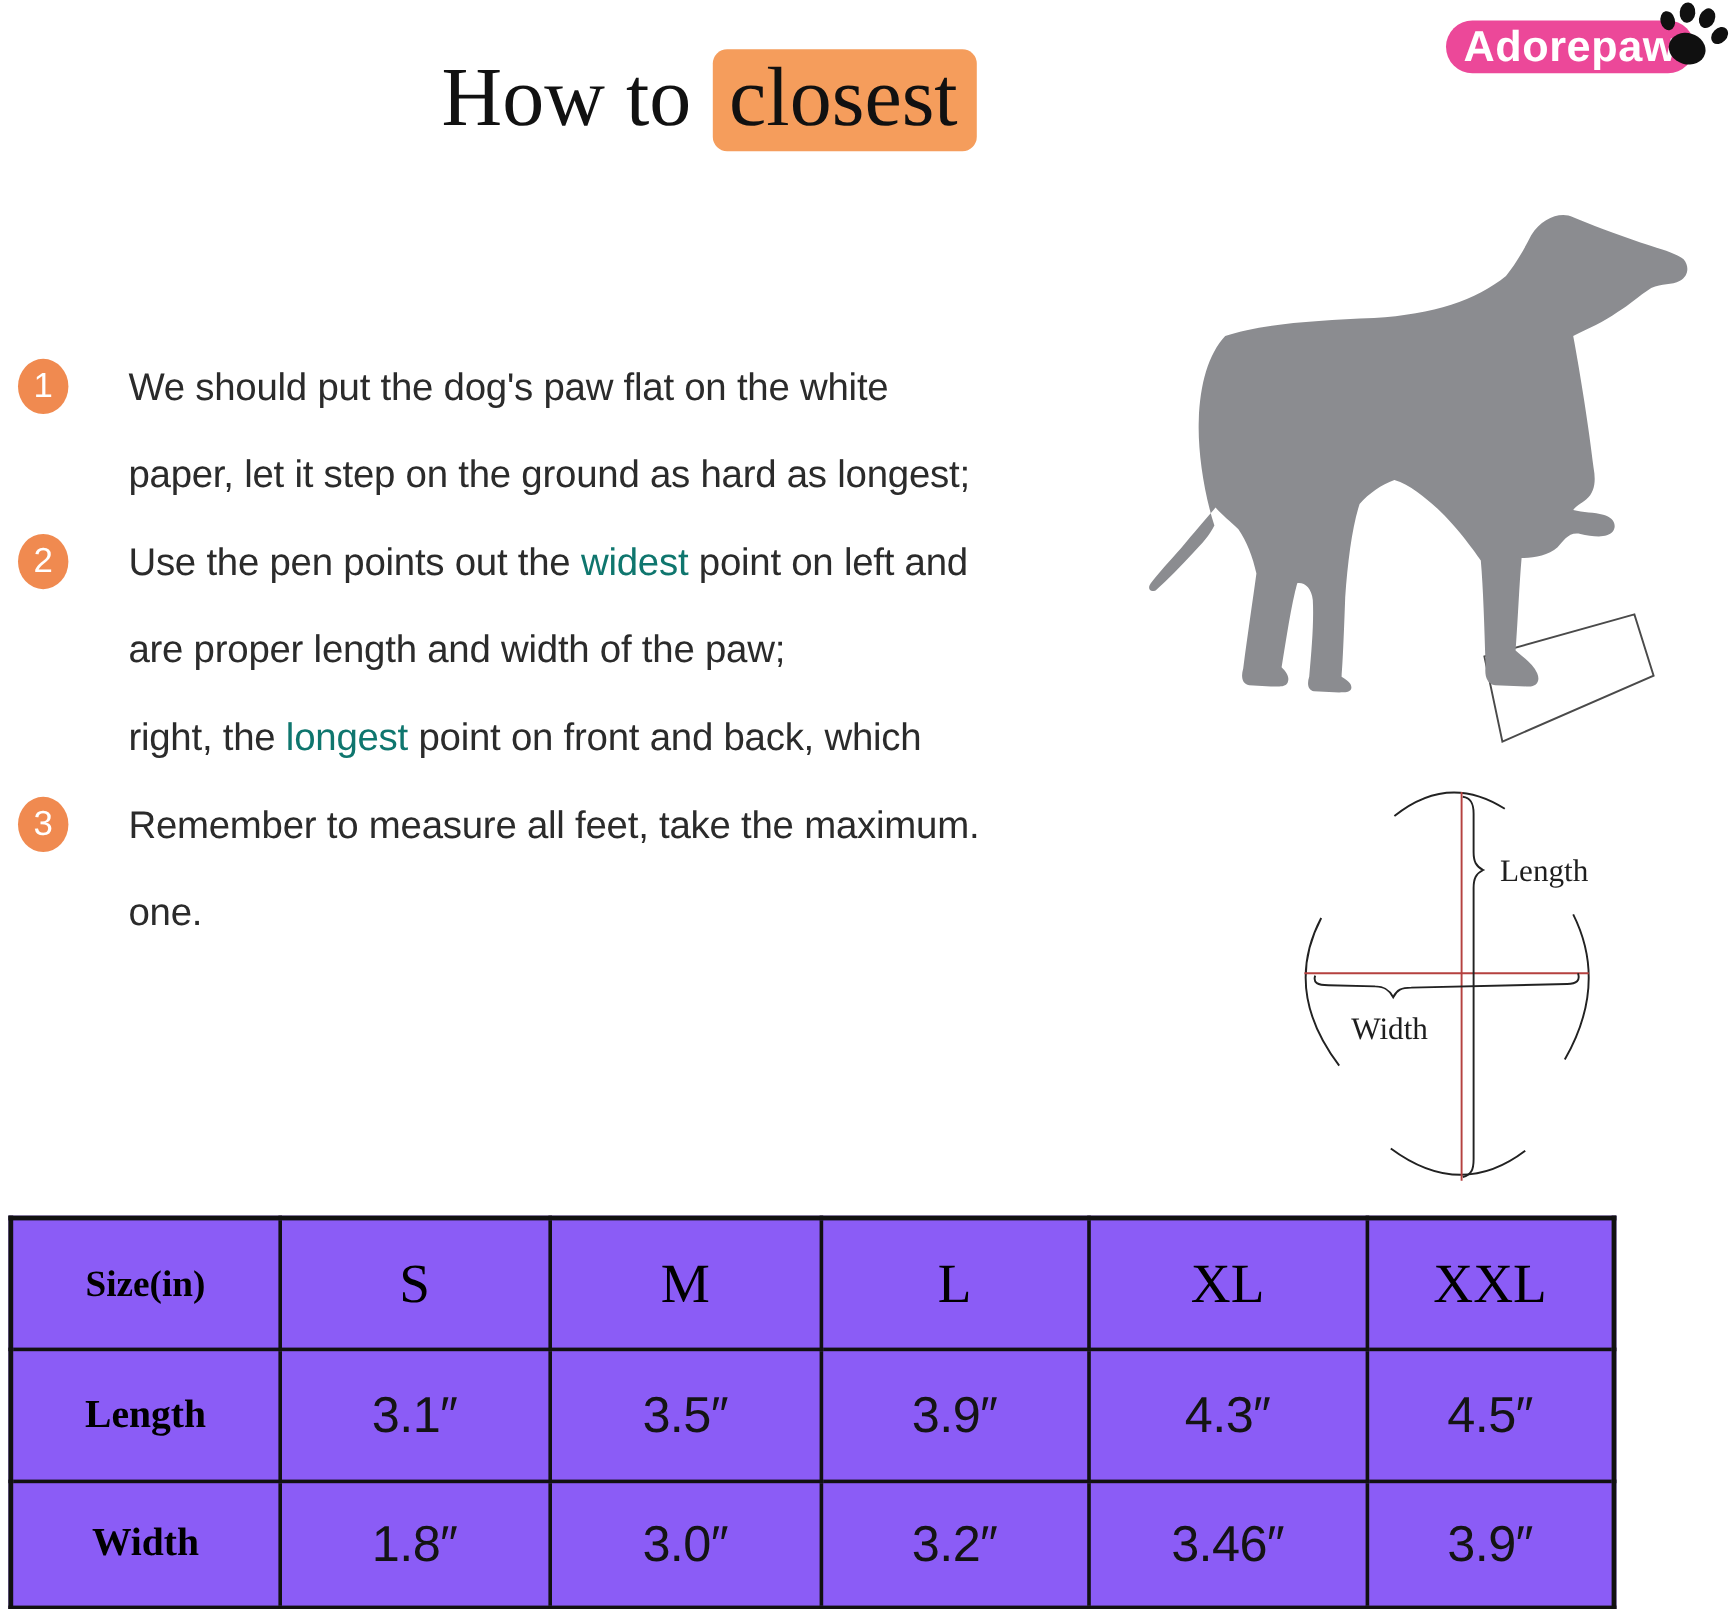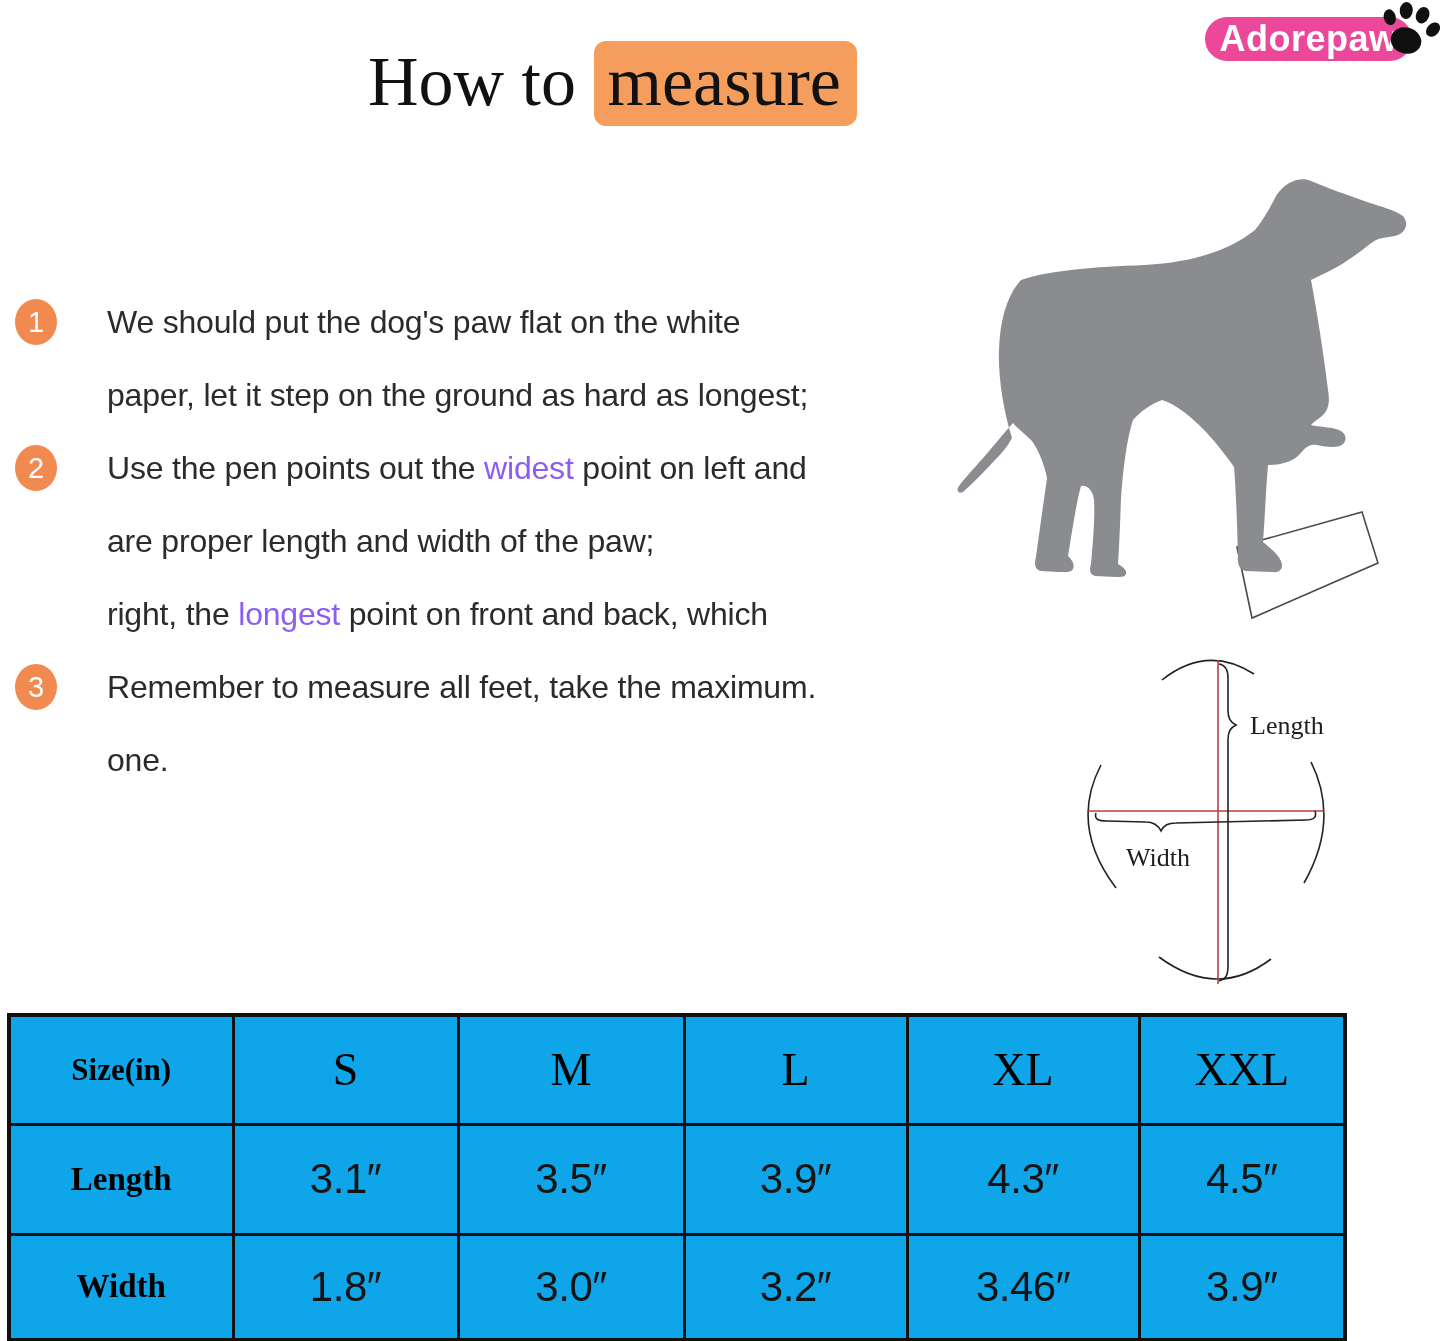--- a/index.html
+++ b/index.html
@@ -31,46 +31,46 @@
   .step{position:relative;padding-left:60px;}
   .step-num{
     position:absolute;left:0;top:13px;width:42px;height:46px;border-radius:50%;
     background:#f08a50;color:#fff;font-size:29px;display:flex;align-items:center;justify-content:center;
   }
   .step-line{
     font-size:32px;line-height:73px;color:#2b2b2b;white-space:nowrap;
     letter-spacing:-0.2px;
     margin-left:32px;
   }
-  .step-line .red{color:#8b5cf6;}
+  .step-line .red{color:#0f766e;}
   
   .dog-wrap{position:absolute;left:955px;top:170px;width:465px;height:455px;}
   
   .diagram-wrap{position:absolute;left:1080px;top:648px;width:265px;height:368px;}
   .diagram-wrap text{font-family:"Liberation Serif",serif;font-size:26px;fill:#1e1e1e;}
   
   table.size{
     position:absolute;left:7px;top:1013px;width:1336px;
-    border-collapse:collapse;table-layout:fixed;background:#0ea5e9;
+    border-collapse:collapse;table-layout:fixed;background:#8b5cf6;
     border:4px solid #111;
   }
   table.size td{border:3px solid #111;text-align:center;vertical-align:middle;padding:0;}
   tr.hdr{height:109px;}
   tr.r1{height:110px;}
   tr.r2{height:106px;}
   .cell-corner{font-family:"Liberation Serif",serif;font-weight:700;font-size:31px;color:#000;}
   .cell-size{font-family:"Liberation Serif",serif;font-weight:400;font-size:46px;color:#000;}
   .cell-label{font-family:"Liberation Serif",serif;font-weight:700;font-size:33px;color:#000;}
   .cell-val{font-family:"Liberation Sans",sans-serif;font-size:42px;color:#141414;letter-spacing:-0.5px;}
 </style>
 </head>
 <body>
 
 <div class="title">
-  <span>How to </span><span class="hl">measure</span>
+  <span>How to </span><span class="hl">closest</span>
 </div>
 
 <div class="logo-pill">
   <span>Adorepaw</span>
 </div>
 <svg class="paw-icon" viewBox="0 0 64 58">
   <g fill="#101010" transform="rotate(16 32 30)">
     <ellipse cx="10" cy="23" rx="6" ry="8" transform="rotate(-30 10 23)"></ellipse>
     <ellipse cx="24" cy="12" rx="6.5" ry="8.5" transform="rotate(-10 24 12)"></ellipse>
     <ellipse cx="41" cy="12" rx="6.5" ry="8.5" transform="rotate(8 41 12)"></ellipse>

